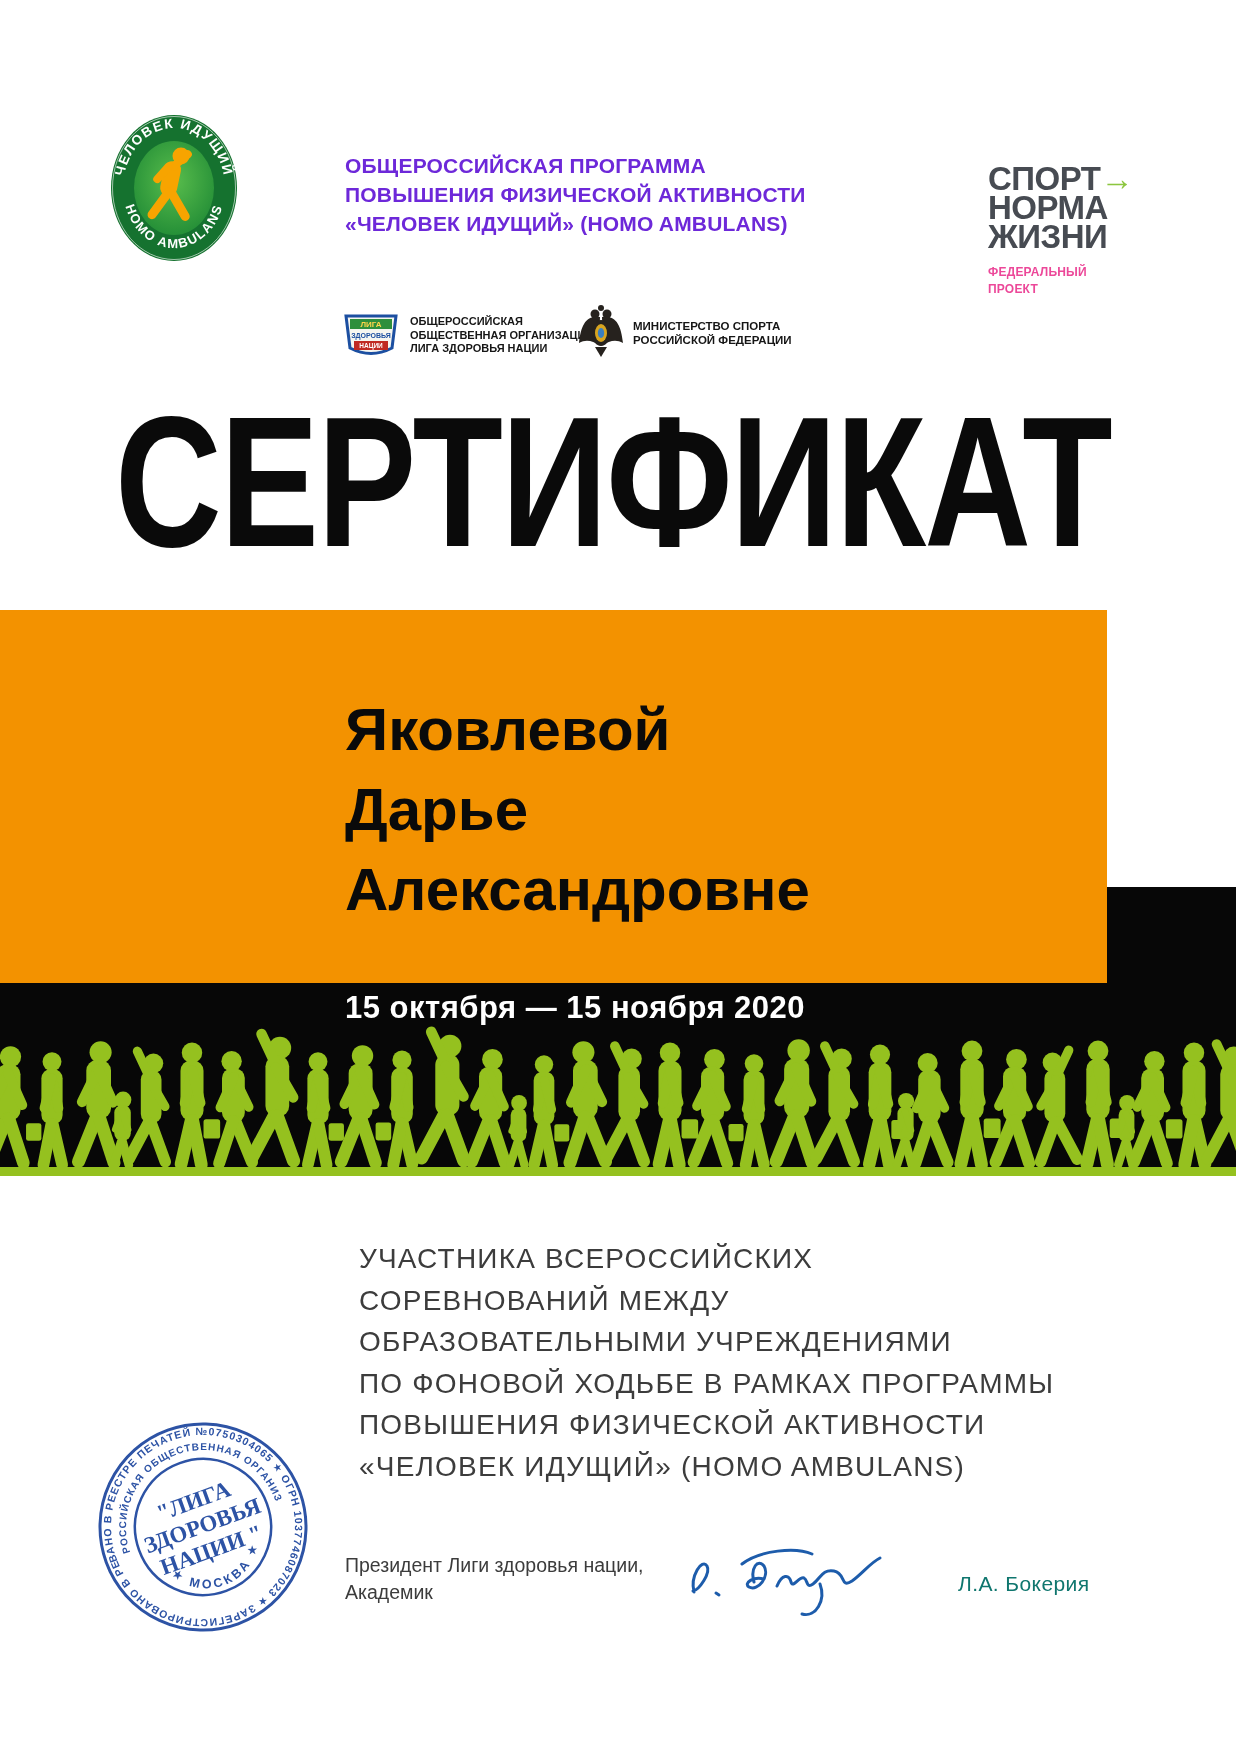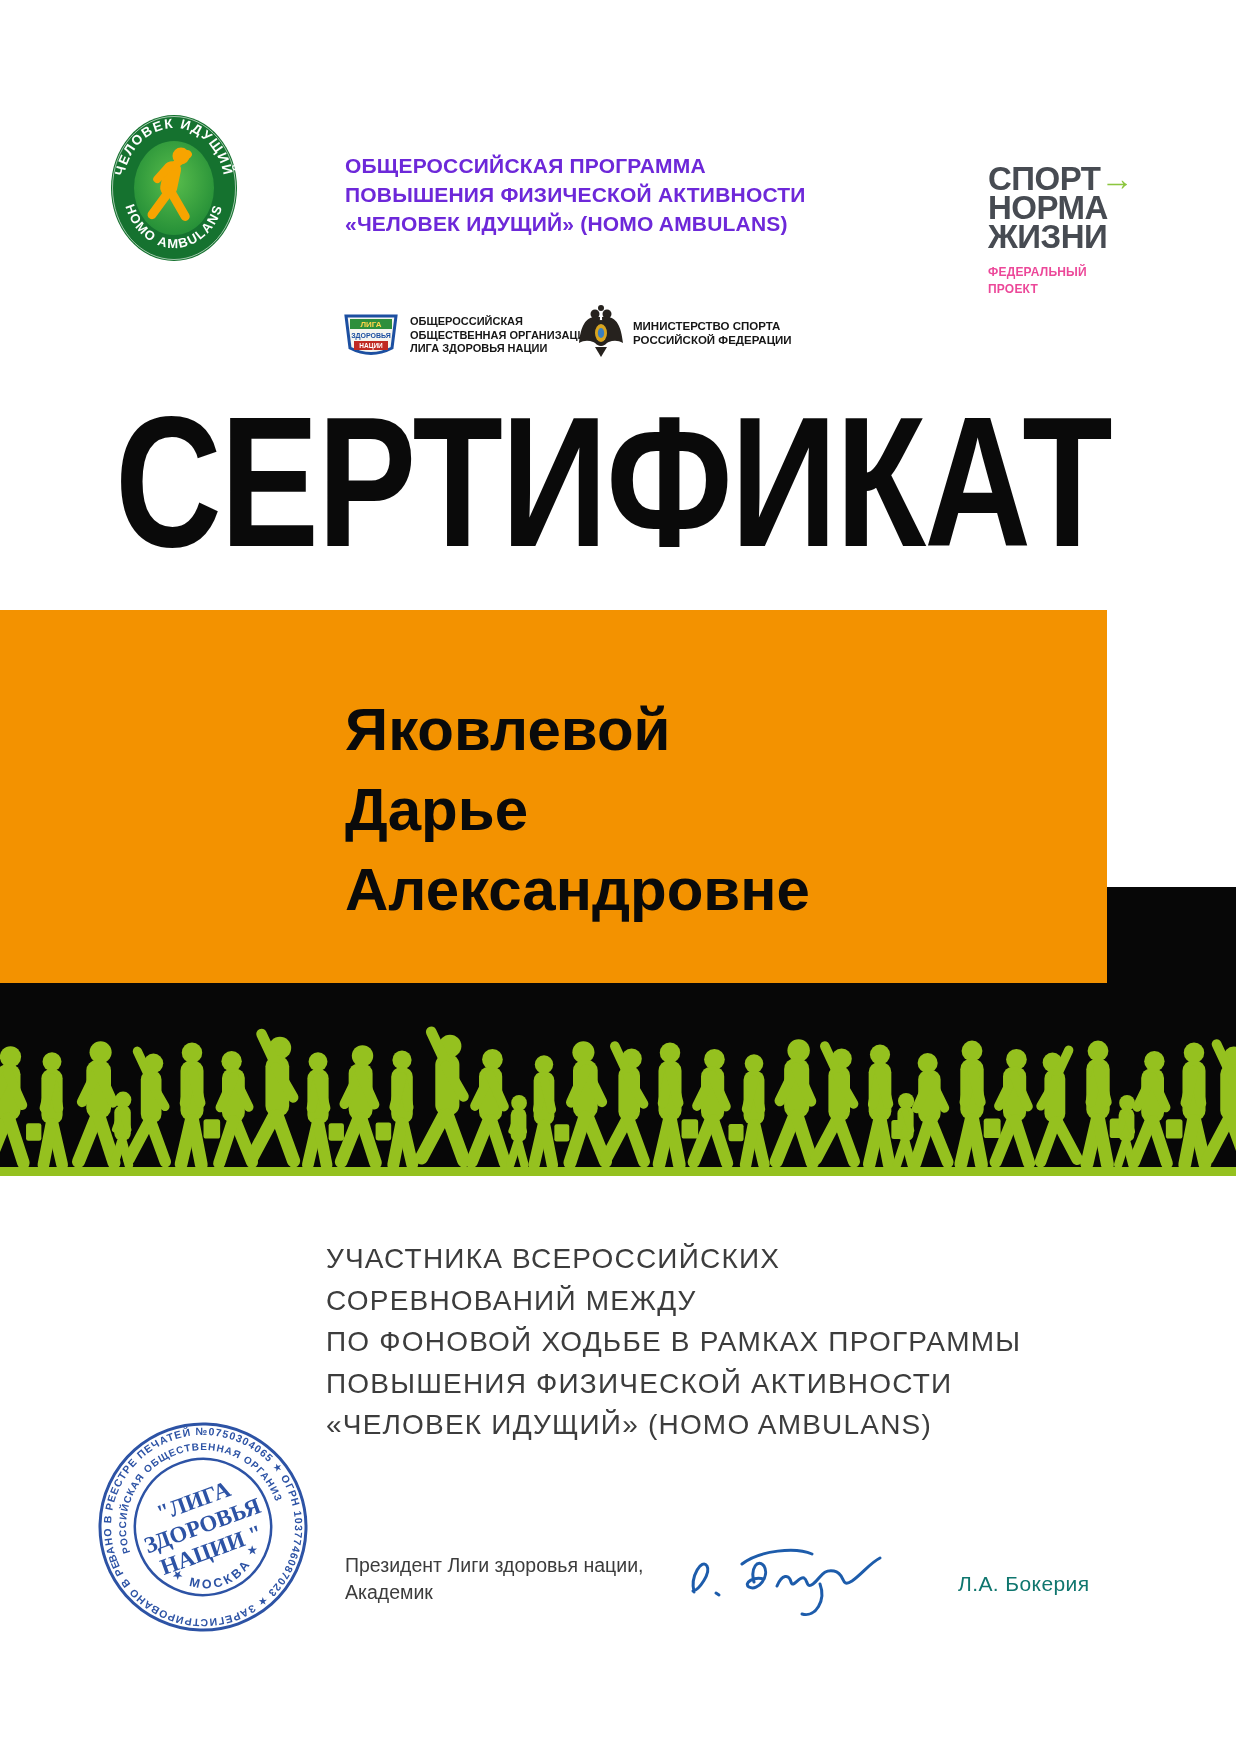--- a/index.html
+++ b/index.html
@@ -26,21 +26,21 @@
   .recipient{left:345px;top:690px;font-size:60px;line-height:80px;font-weight:bold;color:#0a0a0a;}
 
   .black-right{left:1107px;top:887px;width:129px;height:96px;background:#070707;}
   .black-band{left:0;top:983px;width:1236px;height:193px;background:#070707;}
   .green-strip{left:0;top:1167px;width:1236px;height:9px;background:#95c11f;}
   .crowd{left:0;top:983px;width:1236px;height:193px;}
 
   .period{left:345px;top:986px;font-size:31px;line-height:44px;font-weight:bold;
           color:#ffffff;letter-spacing:.5px;}
 
-  .description{left:326px;top:1238px;font-size:28px;line-height:41.5px;color:#3c3c3c;letter-spacing:1.2px;}
+  .description{left:359px;top:1238px;font-size:28px;line-height:41.5px;color:#3c3c3c;letter-spacing:1.2px;}
 
   .stamp{left:95px;top:1419px;width:216px;height:216px;transform:rotate(-20deg);}
   .role{left:345px;top:1552px;font-size:19.5px;line-height:27px;color:#3c3c3c;}
   .sig{left:680px;top:1532px;width:255px;height:100px;}
   .signer{left:958px;top:1572px;font-size:21px;color:#0f766e;letter-spacing:.4px;}
 </style>
 </head>
 <body>
 
 <div class="page">
@@ -203,24 +203,26 @@
       <use href="#fig2" transform="translate(1098,185) scale(1.3)"></use>
       <use href="#fig3" transform="translate(1126,185) scale(1.05)"></use>
       <use href="#fig1" transform="translate(1152,185) scale(1.2)"></use>
       <use href="#fig2" transform="translate(1194,185) scale(-1.28,1.28)"></use>
       <use href="#fig4" transform="translate(1230,185) scale(1.22)"></use>
     </g>
   </svg>
 
   <div class="abs green-strip"></div>
 
+  <div class="abs period">15 октября — 15 ноября 2020</div>
 
   <div class="abs description">
     <div>УЧАСТНИКА ВСЕРОССИЙСКИХ</div>
     <div>СОРЕВНОВАНИЙ МЕЖДУ</div>
+    <div>ОБРАЗОВАТЕЛЬНЫМИ УЧРЕЖДЕНИЯМИ</div>
     <div>ПО ФОНОВОЙ ХОДЬБЕ В РАМКАХ ПРОГРАММЫ</div>
     <div>ПОВЫШЕНИЯ ФИЗИЧЕСКОЙ АКТИВНОСТИ</div>
     <div>«ЧЕЛОВЕК ИДУЩИЙ» (HOMO AMBULANS)</div>
   </div>
 
   <svg class="stamp abs" viewBox="-108 -108 216 216">
     <defs>
       <path id="stOuter" d="M -92 0 A 92 92 0 1 1 92 0 A 92 92 0 1 1 -92 0"></path>
       <path id="stInner" d="M -77 0 A 77 77 0 0 1 77 0"></path>
       <path id="stCity" d="M -52 10 A 52 52 0 0 0 52 10"></path>

